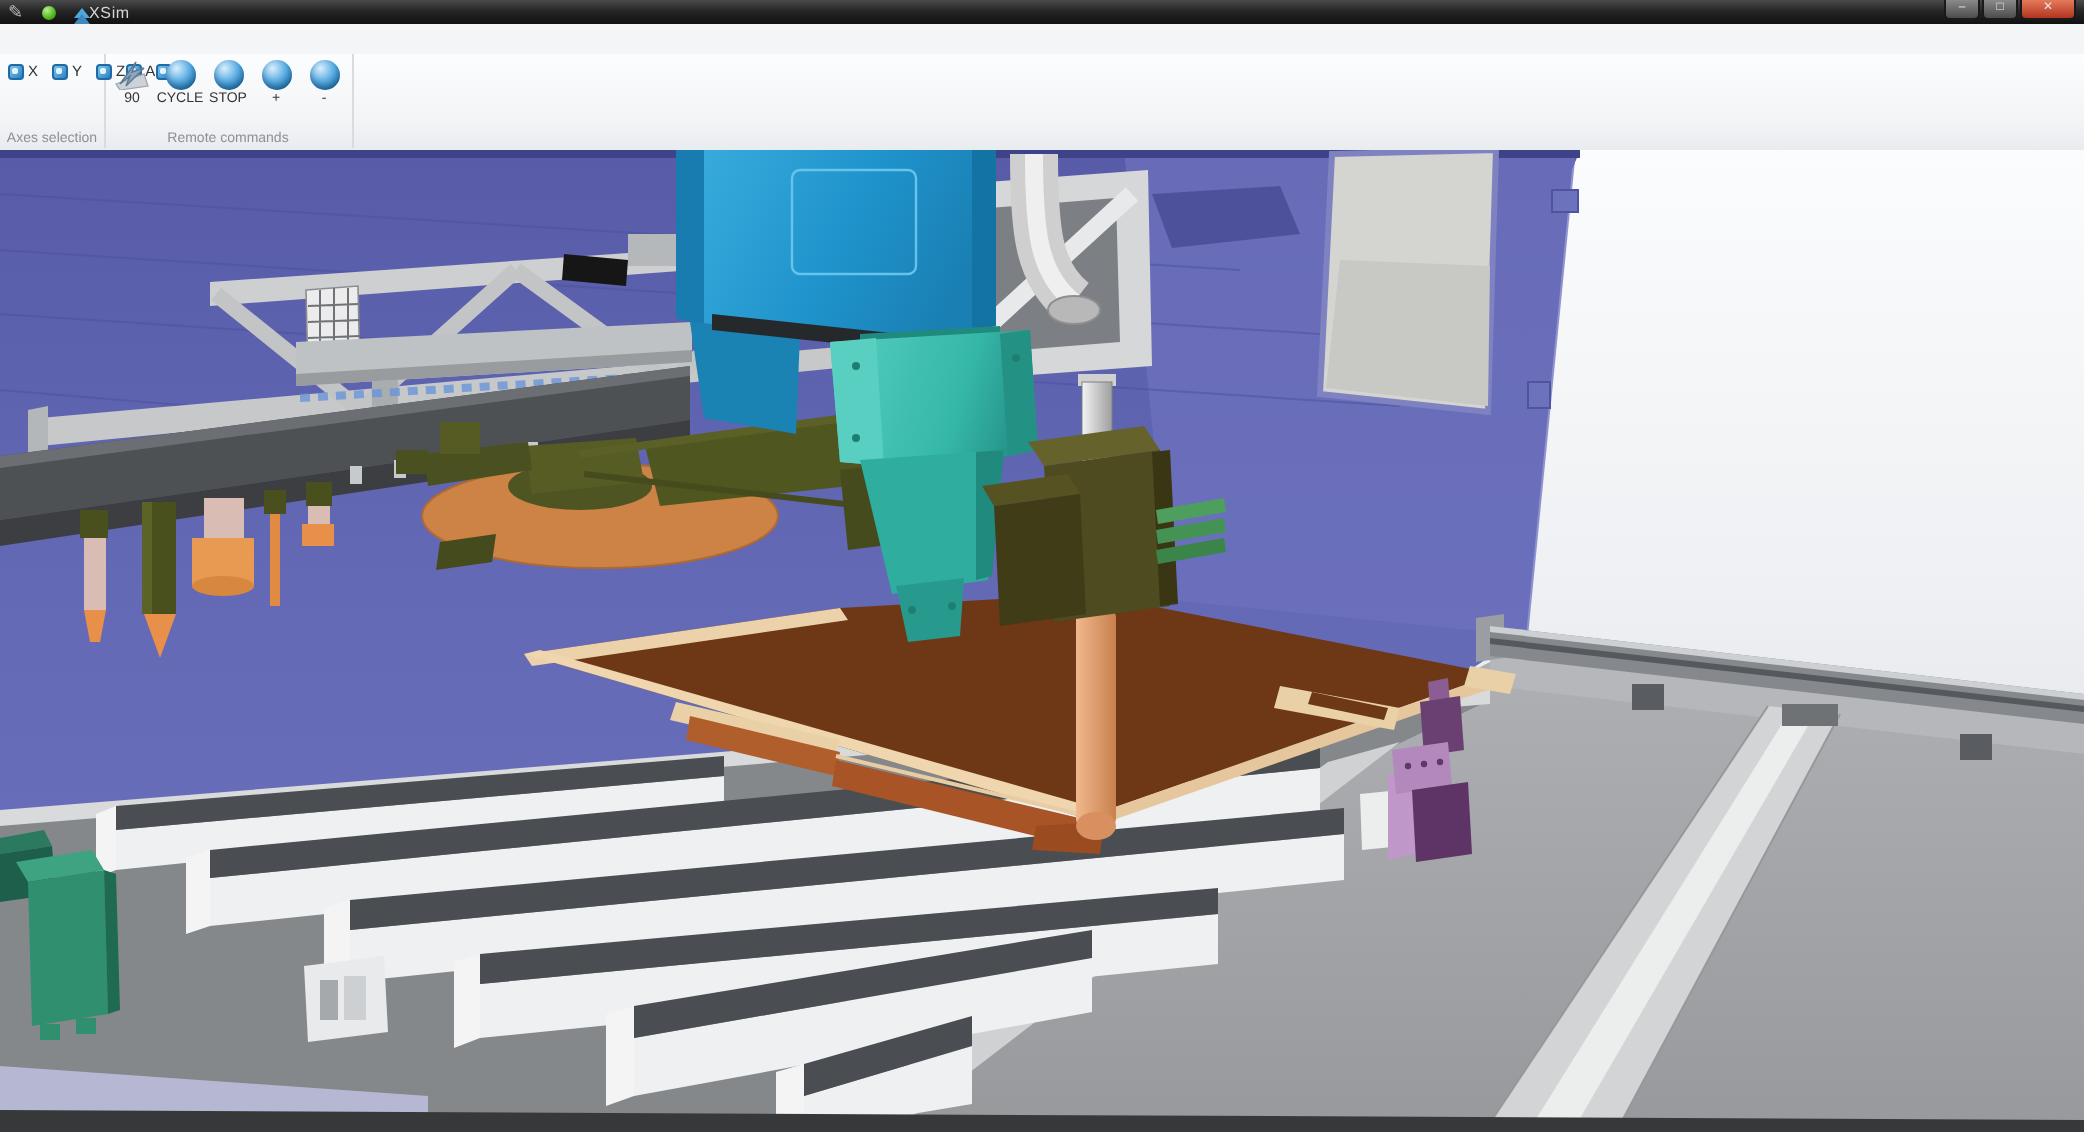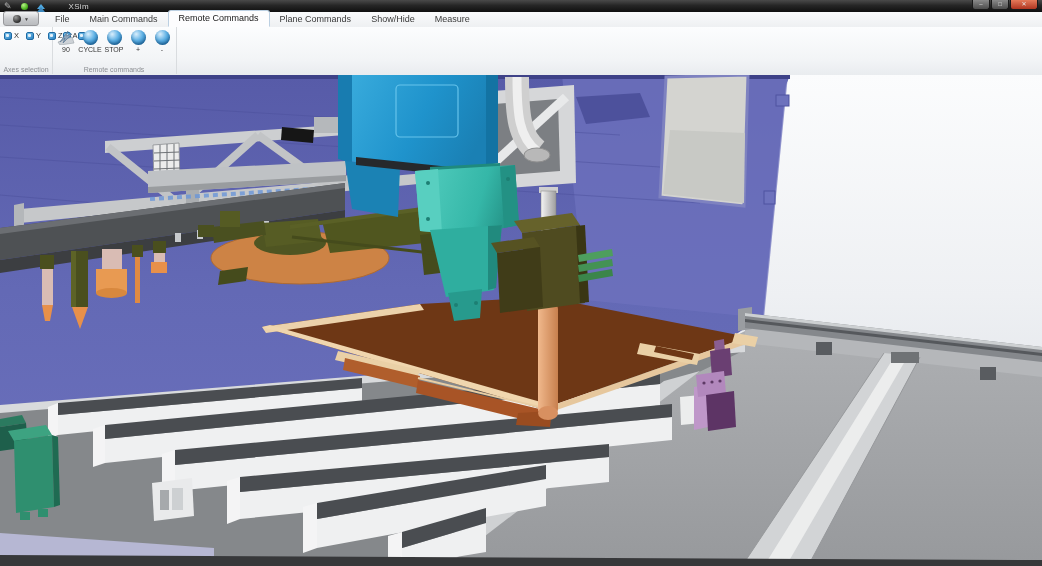--- a/index.html
+++ b/index.html
@@ -10,21 +10,21 @@
     background:linear-gradient(180deg,#4a4a4a 0%,#262626 45%,#101010 100%);
     display:flex;align-items:center;}
   .qat{display:flex;align-items:center;gap:9px;padding-left:4px;}
   .pencil{color:#b9b9b9;font-size:9px;line-height:9px;}
   .orb{width:7px;height:7px;border-radius:50%;
     background:radial-gradient(circle at 35% 30%,#b8f08a,#4db520 60%,#2c7a10);}
   .chev{width:0;height:0;border-left:4px solid transparent;border-right:4px solid transparent;
     border-bottom:5px solid #4fa8e0;position:relative;}
   .chev:after{content:"";position:absolute;left:-4px;top:3px;width:0;height:0;
     border-left:4px solid transparent;border-right:4px solid transparent;border-bottom:5px solid #3d88bd;}
-  .title-text{color:#d6d6d6;font-size:8px;margin-left:24px;letter-spacing:.3px;}
+  .title-text{color:#d6d6d6;font-size:8px;margin-left:0;letter-spacing:.3px;}
   .winbtns{position:absolute;right:4px;top:0;display:flex;gap:1px;}
   .winbtn{height:9px;border-radius:0 0 3px 3px;border:1px solid #1a1a1a;border-top:none;
     font-size:6px;line-height:8px;text-align:center;color:#e8e8e8;
     background:linear-gradient(180deg,#8a8a8a,#4c4c4c);}
   .winbtn.min,.winbtn.max{width:16px;}
   .winbtn.close{width:26px;background:linear-gradient(180deg,#e57a5a,#b03520);}
   
   .tabrow{position:absolute;left:0;top:12px;width:1042px;height:15px;
     background:linear-gradient(180deg,#fafbfc,#eef0f2);border-bottom:1px solid #dfe2e5;
     display:flex;align-items:flex-end;}
@@ -73,32 +73,20 @@
       <span class="chev"></span>
     </div>
     <span class="title-text">XSim</span>
     <div class="winbtns">
       <div class="winbtn min">–</div>
       <div class="winbtn max">□</div>
       <div class="winbtn close">✕</div>
     </div>
   </div>
 
-  <div class="tabrow">
-    <div class="appbtn">
-      <span class="ball"></span>
-      <span class="caret">▼</span>
-    </div>
-    <div class="tab">File</div>
-    <div class="tab">Main Commands</div>
-    <div class="tab active">Remote Commands</div>
-    <div class="tab">Plane Commands</div>
-    <div class="tab">Show/Hide</div>
-    <div class="tab">Measure</div>
-  </div>
 
   <div class="ribbon">
     <div class="group" style="left:0;width:52px;">
       <div class="axes-grid">
         <div class="axitem">
           <span class="axicon"></span>
           <span class="axlabel">X</span>
         </div>
         <div class="axitem">
           <span class="axicon"></span>

